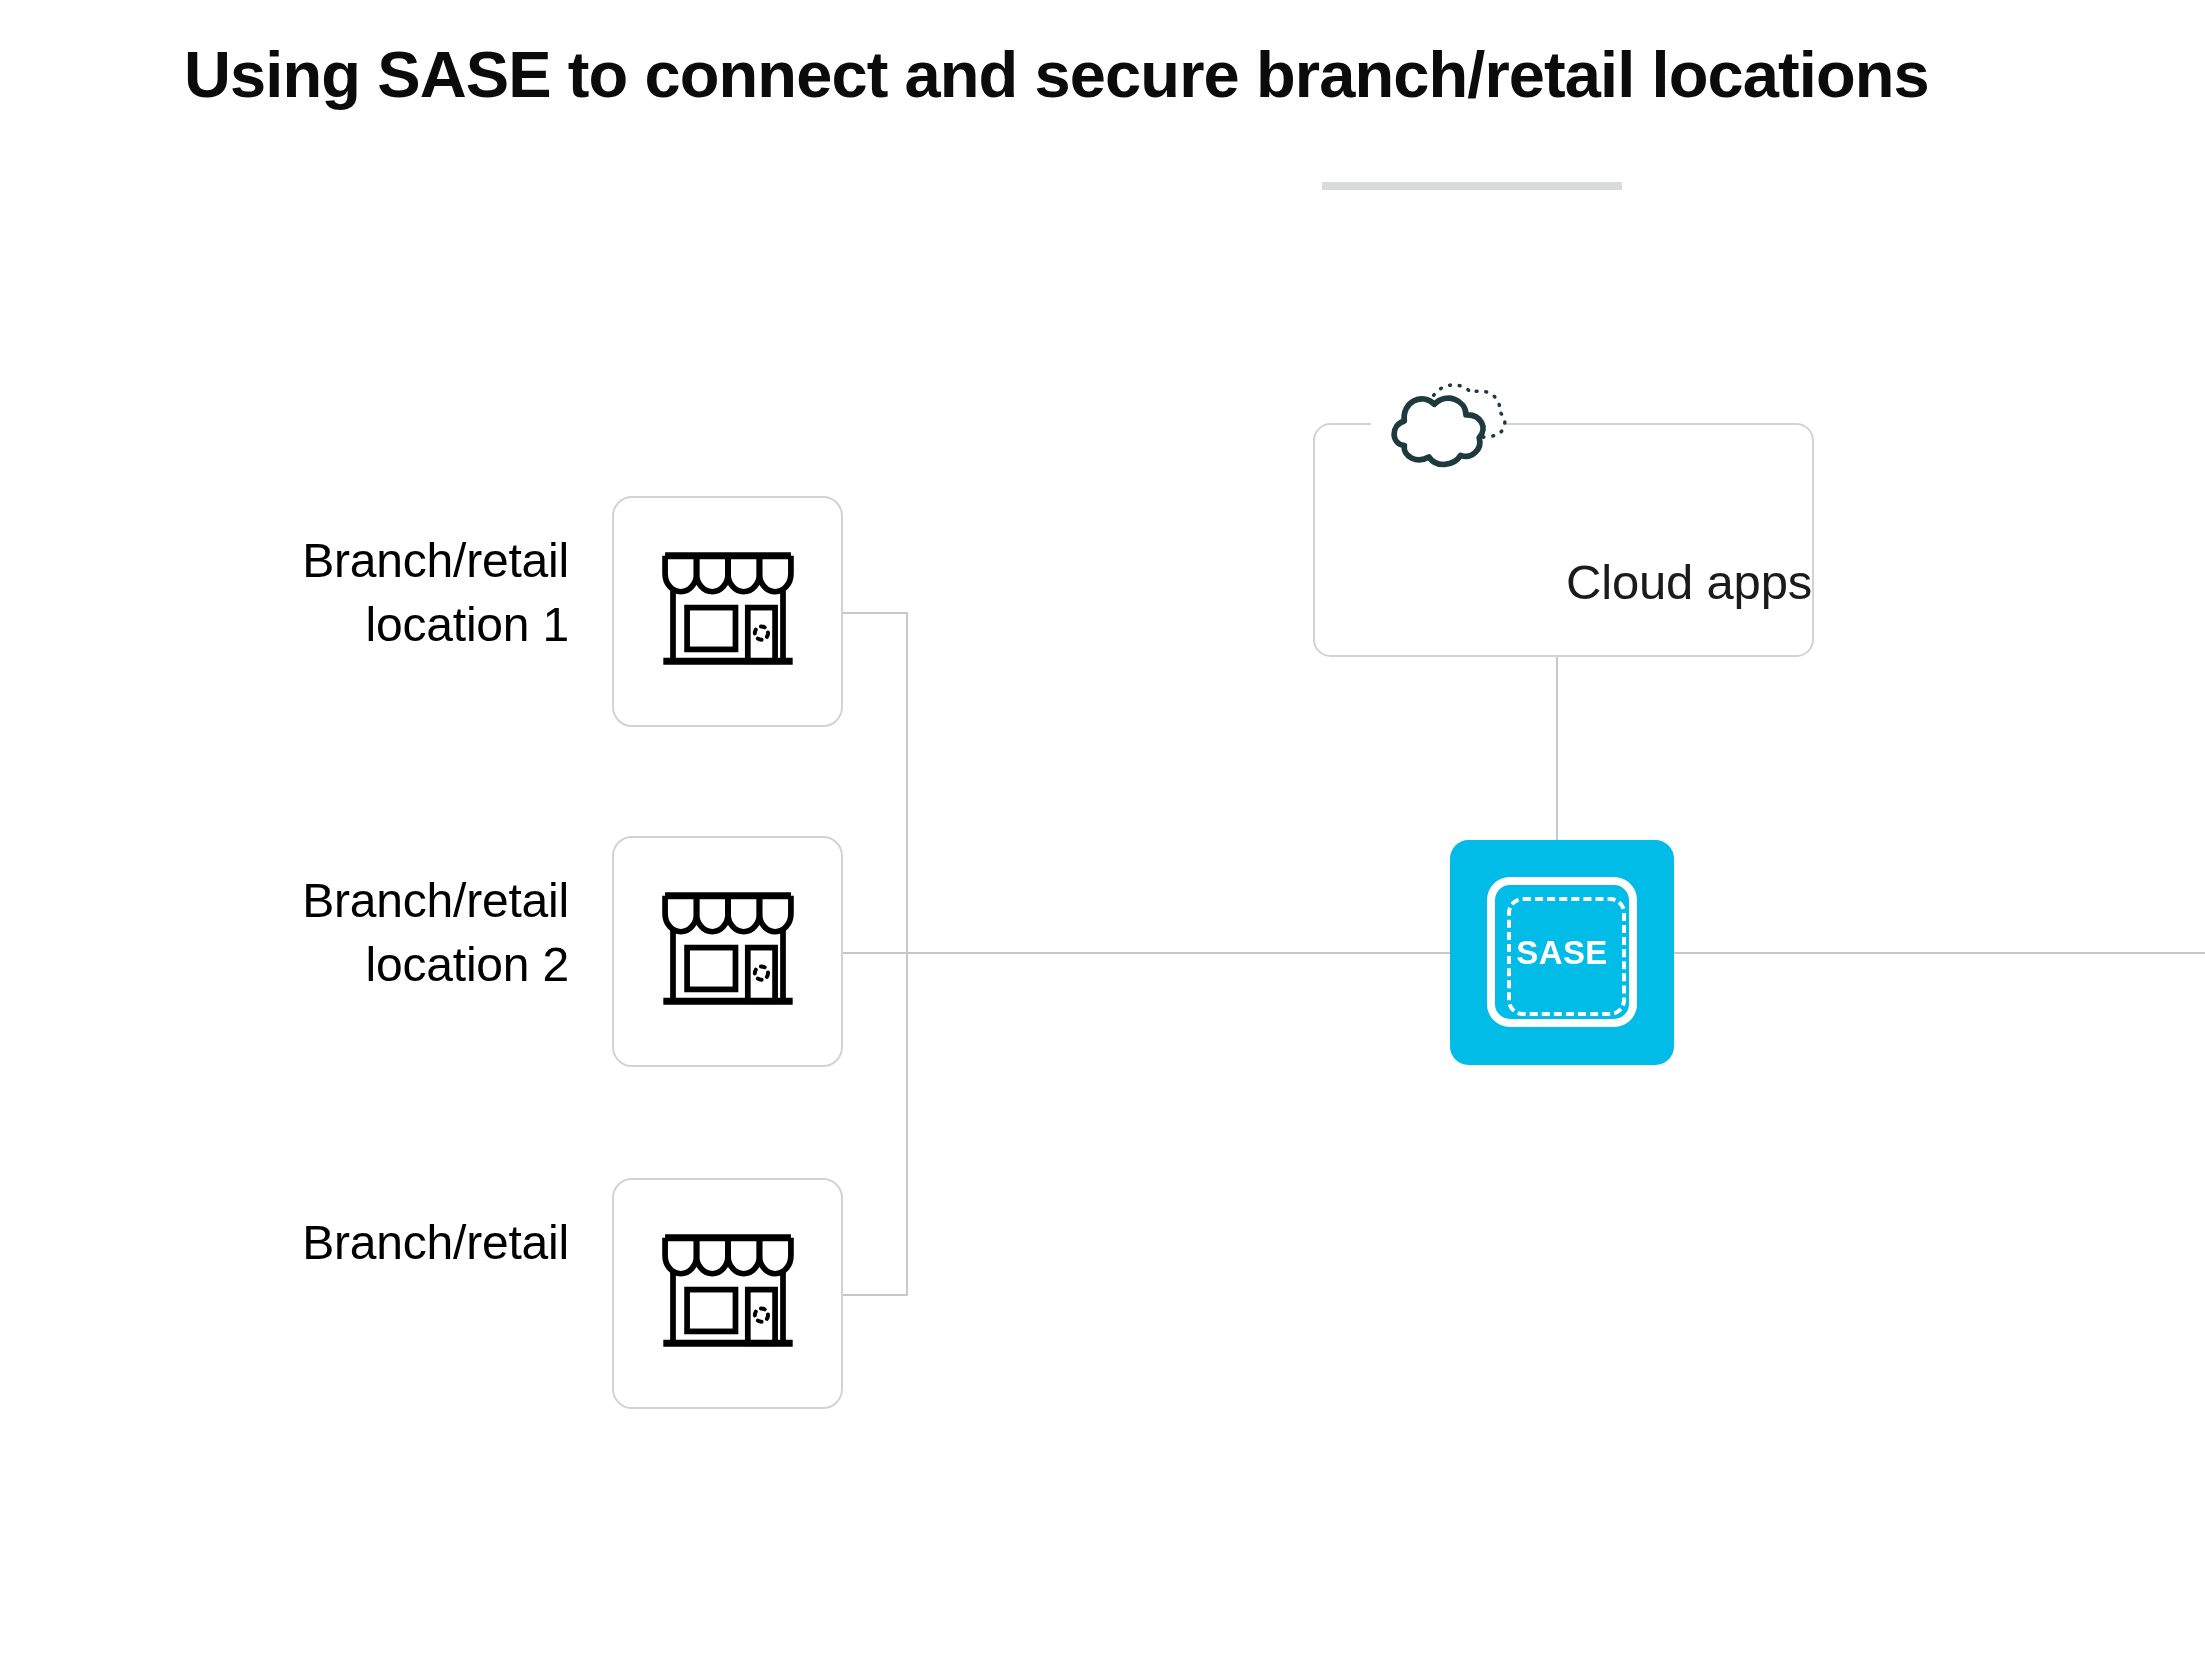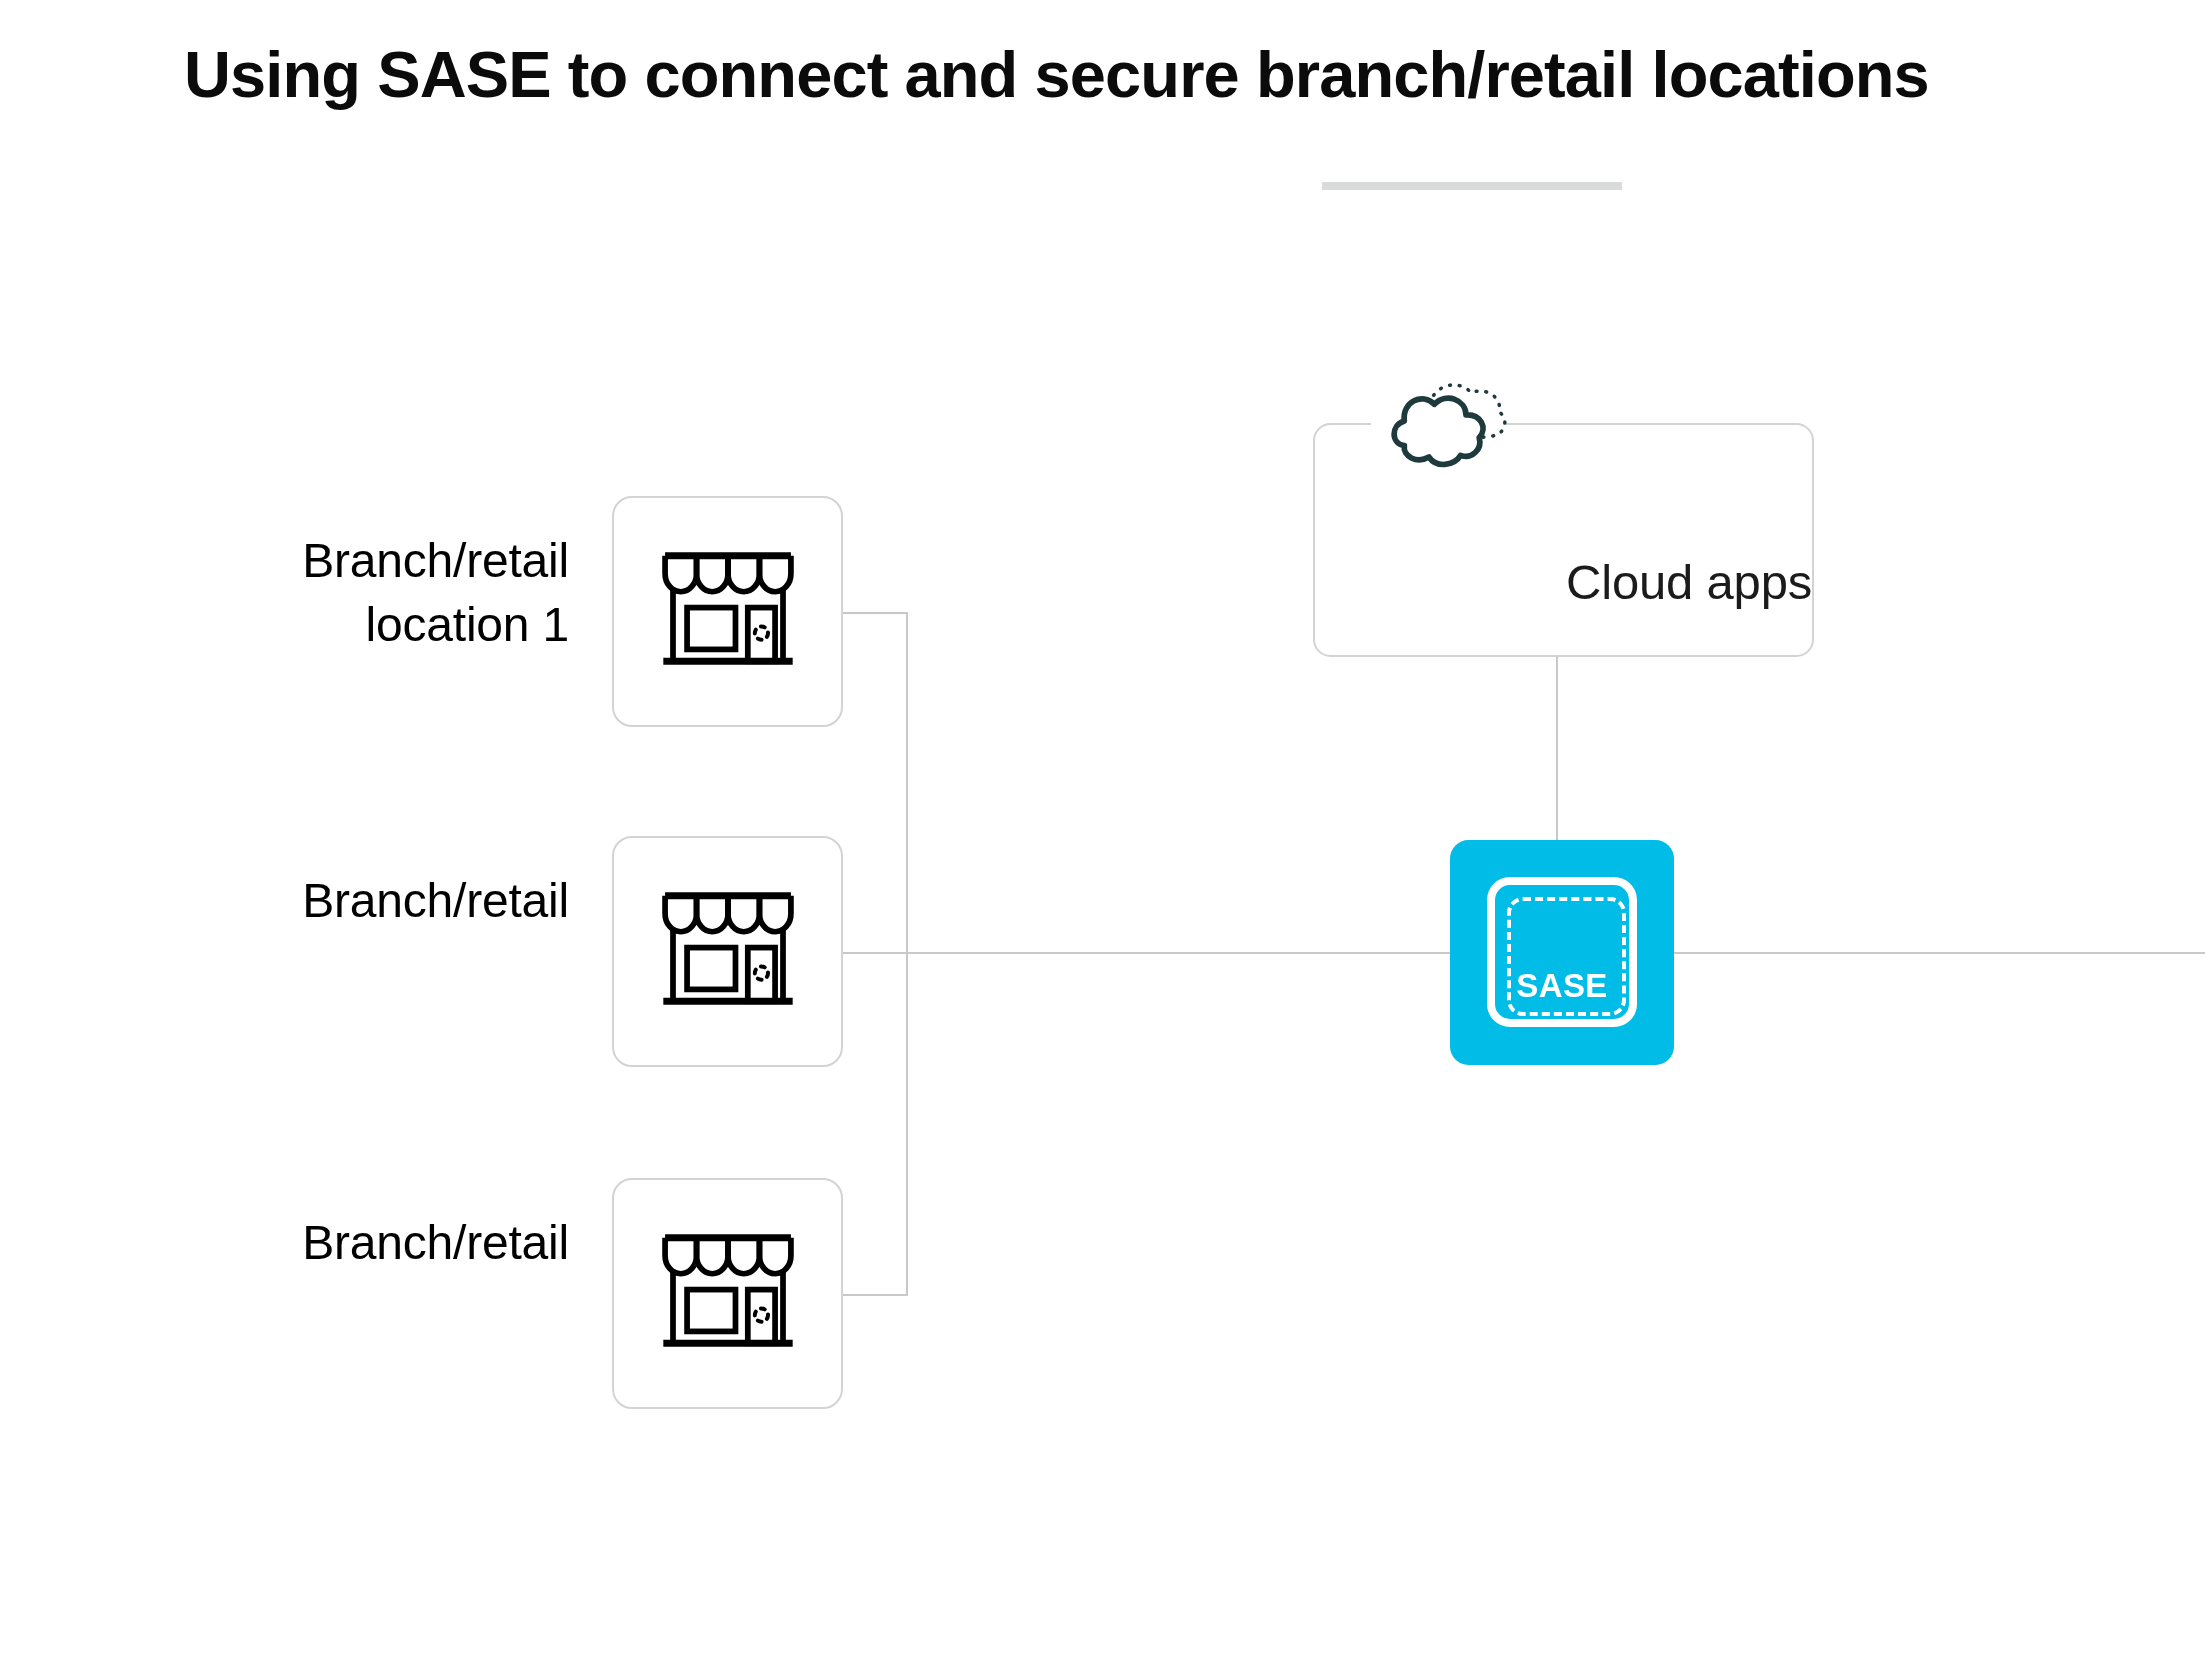--- a/index.html
+++ b/index.html
@@ -159,21 +159,20 @@
     top: 0;
     width: 100%;
     height: 100%;
     display: flex;
     align-items: center;
     justify-content: center;
     color: #ffffff;
     font-size: 33px;
     font-weight: bold;
     letter-spacing: 0.4px;
-    margin-top: 33px;
   }
 
   svg { display: block; overflow: visible; }
 </style>
 </head>
 <body>
 
 <div id="page">
 
   <h1 class="title">Using SASE to connect and secure branch/retail locations</h1>
@@ -219,20 +218,21 @@
             <path d="M18 262 H312" stroke-width="16"></path>
           </g>
 
           <circle cx="241" cy="198" r="15" fill="none" stroke="#000000" stroke-width="9" stroke-dasharray="9 14" stroke-linecap="round"></circle>
         </svg>
       </div>
     </div>
 
     <div class="branch-label" style="left:128px; top:869px;">
       <div>Branch/retail</div>
+      <div>location 2</div>
     </div>
     <div class="node-card branch-box" style="left:612px; top:836px;">
       <div class="icon-wrap">
         <svg viewBox="0 0 330 300" width="146" height="132" aria-hidden="true">
           <g fill="none" stroke="#000000" stroke-width="13">
             <path d="M22 22 H308" stroke-width="16"></path>
             <path d="M22 22 V63 a35.75 41 0 0 0 71.5 0 V22"></path>
             <path d="M93.5 22 V63 a35.75 41 0 0 0 71.5 0 V22"></path>
             <path d="M165 22 V63 a35.75 41 0 0 0 71.5 0 V22"></path>
             <path d="M236.5 22 V63 a35.75 41 0 0 0 71.5 0 V22"></path>

